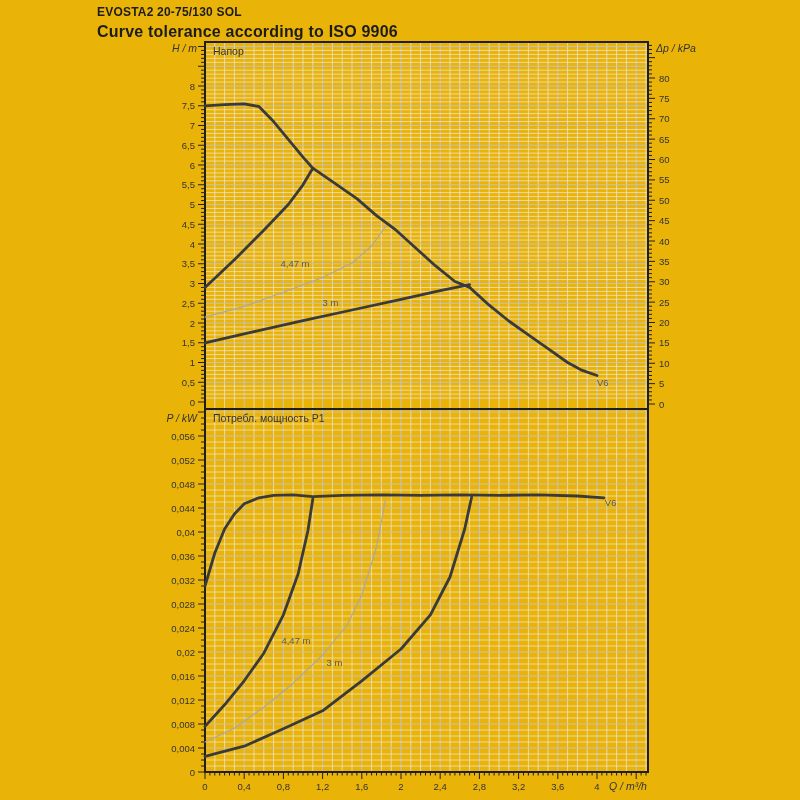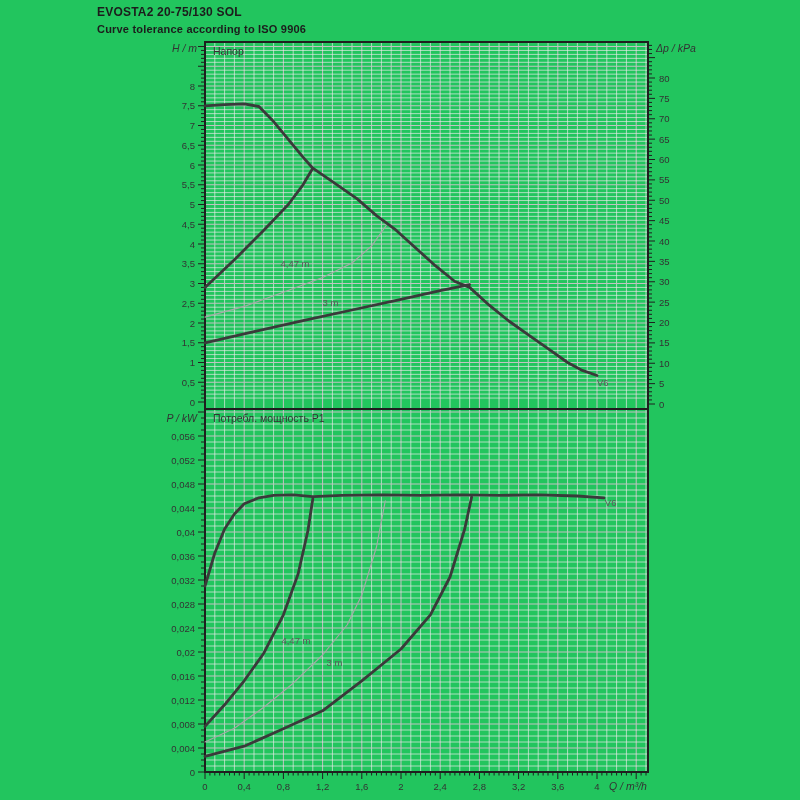--- a/index.html
+++ b/index.html
@@ -1,25 +1,25 @@
 <!DOCTYPE html>
 <html><head>
 <meta charset="utf-8">
 <style>
   html,body{margin:0;padding:0;background:#ffffff;}
   .stage{
-    position:relative;width:800px;height:800px;background:#22c55e;
+    position:relative;width:800px;height:800px;background:#eab308;
     font-family:"Liberation Sans", sans-serif;overflow:hidden;
   }
   .title{
     position:absolute;left:97px;top:5px;font-size:12px;font-weight:bold;color:#1c1c1c;
     letter-spacing:0.2px;
   }
   .subtitle{
-    position:absolute;left:97px;top:23px;font-size:11px;font-weight:bold;color:#1c1c1c;
+    position:absolute;left:97px;top:23px;font-size:16px;font-weight:bold;color:#1c1c1c;
     letter-spacing:0.2px;
   }
   svg{position:absolute;left:0;top:0;}
 </style>
 </head>
 <body>
 
 <div class="stage">
   <div class="title">EVOSTA2 20-75/130 SOL</div>
   <div class="subtitle">Curve tolerance according to ISO 9906</div>

